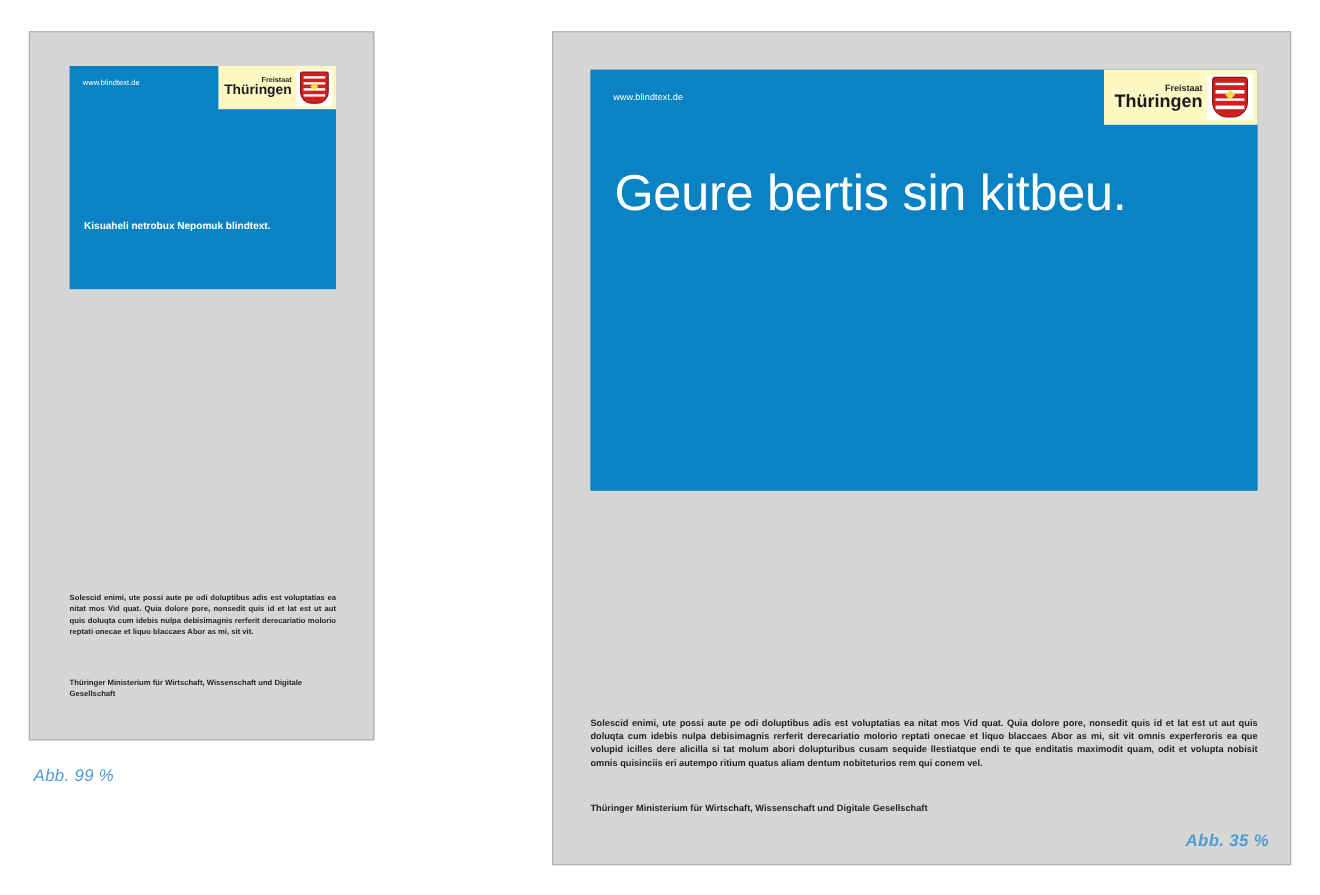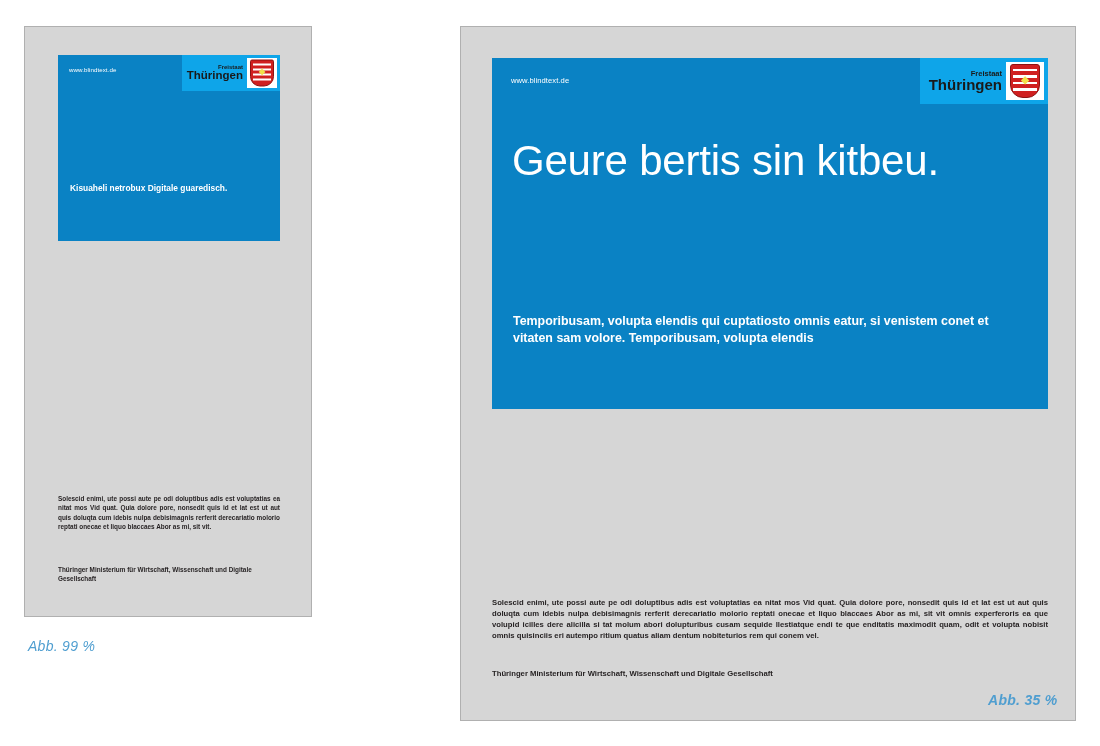--- a/index.html
+++ b/index.html
@@ -39,21 +39,21 @@
     align-items: flex-start;
   }
 
   .url {
     color: #ffffff;
     font-weight: normal;
     letter-spacing: .01em;
   }
 
   .logo-box {
-    background: #0ea5e9;
+    background: #fef9c3;
     display: flex;
     align-items: center;
     justify-content: flex-end;
     box-sizing: border-box;
   }
   .logo-text {
     text-align: right;
     color: #1a1a1a;
     line-height: 1.02;
     padding-right: 4px;
@@ -287,21 +287,21 @@
               <i style="top:32%"></i>
               <i style="top:52%"></i>
               <i style="top:72%"></i>
             </div>
           </div>
           <div class="lion">◆</div>
         </div>
       </div>
     </div>
 
-    <div class="subline">Kisuaheli netrobux Digitale guaredisch.</div>
+    <div class="subline">Kisuaheli netrobux Nepomuk blindtext.</div>
   </div>
 
   <div class="bodytext">Solescid enimi, ute possi aute pe odi doluptibus adis est voluptatias ea nitat mos Vid quat. Quia dolore pore, nonsedit quis id et lat est ut aut quis doluqta cum idebis nulpa debisimagnis rerferit derecariatio molorio reptati onecae et liquo blaccaes Abor as mi, sit vit.</div>
   <div class="imprint">Thüringer Ministerium für Wirtschaft, Wissenschaft und Digitale Gesellschaft</div>
 </div>
 
 <div class="caption" id="poster-left-caption">Abb. 99 %</div>
 
 <div class="page" id="poster-right">
 
@@ -323,20 +323,19 @@
               <i style="top:52%"></i>
               <i style="top:72%"></i>
             </div>
           </div>
           <div class="lion">◆</div>
         </div>
       </div>
     </div>
 
     <div class="headline">Geure bertis sin kitbeu.</div>
-    <div class="subline">Temporibusam, volupta elendis qui cuptatiosto omnis eatur, si venistem conet et vitaten sam volore. Temporibusam, volupta elendis</div>
   </div>
 
   <div class="bodytext">Solescid enimi, ute possi aute pe odi doluptibus adis est voluptatias ea nitat mos Vid quat. Quia dolore pore, nonsedit quis id et lat est ut aut quis doluqta cum idebis nulpa debisimagnis rerferit derecariatio molorio reptati onecae et liquo blaccaes Abor as mi, sit vit omnis experferoris ea que volupid icilles dere alicilla si tat molum abori dolupturibus cusam sequide llestiatque endi te que enditatis maximodit quam, odit et volupta nobisit omnis quisinciis eri autempo ritium quatus aliam dentum nobiteturios rem qui conem vel.</div>
   <div class="imprint">Thüringer Ministerium für Wirtschaft, Wissenschaft und Digitale Gesellschaft</div>
 </div>
 
 <div class="caption" id="poster-right-caption">Abb. 35 %</div>
 
 </body></html>

